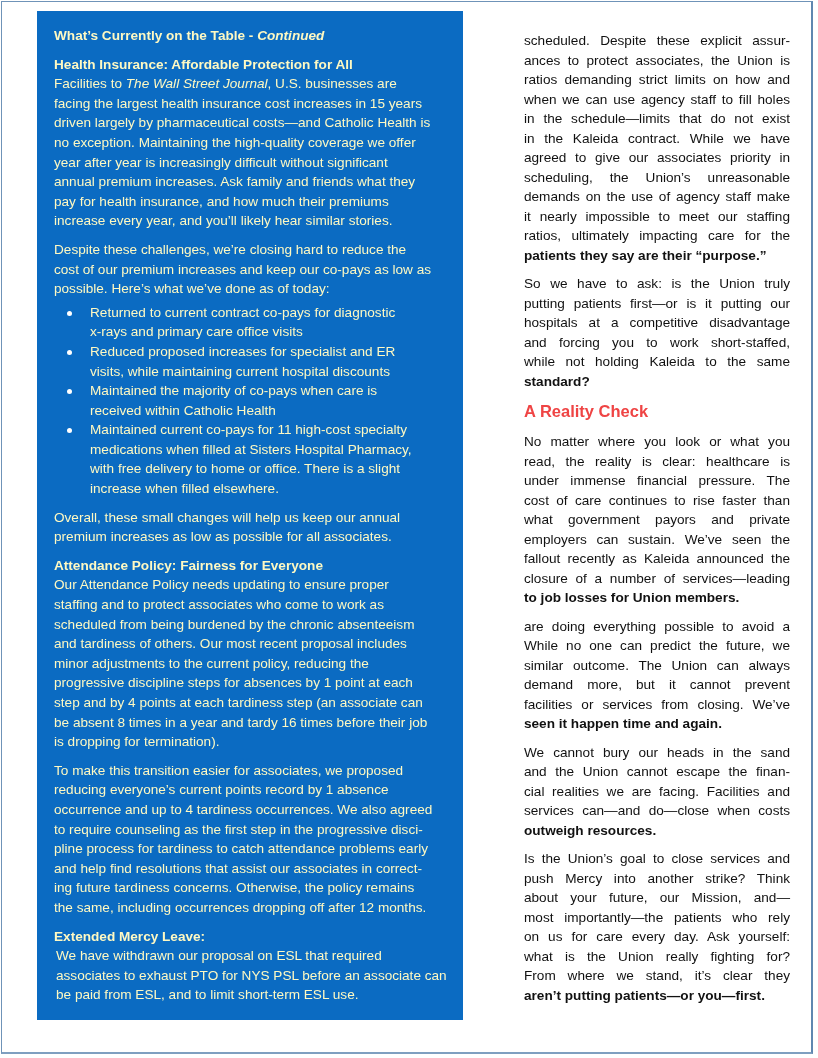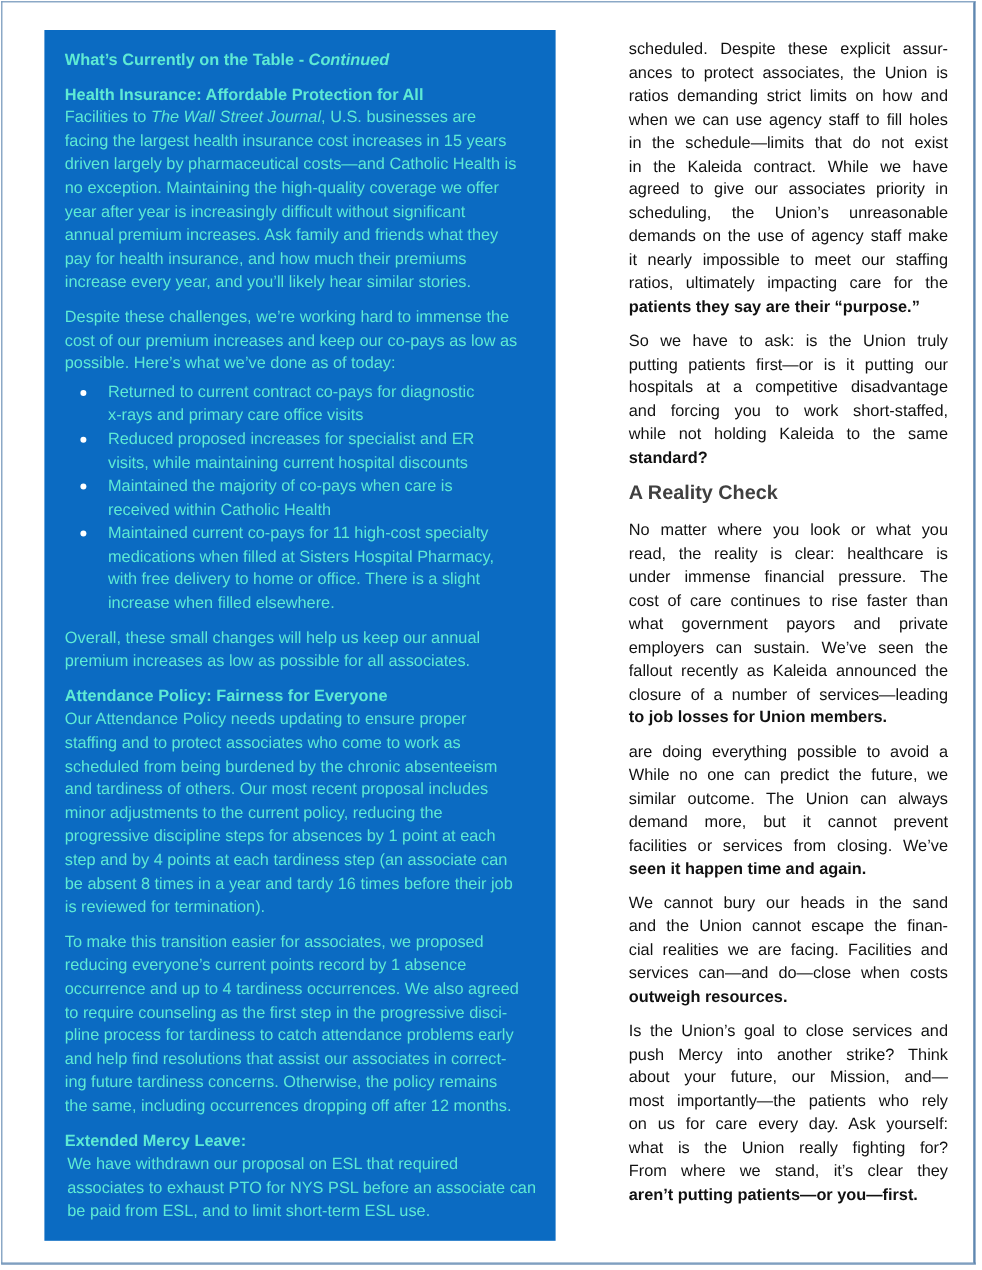--- a/index.html
+++ b/index.html
@@ -1,30 +1,30 @@
 <!DOCTYPE html>
 <html><head>
 <meta charset="utf-8">
 <style>
   html, body { margin:0; padding:0; background:#fff; }
   body { width:818px; height:1058px; position:relative; overflow:hidden; font-family:"Liberation Sans", sans-serif; }
   .page-border { position:absolute; left:1px; top:1px; width:812px; height:1053px; border:1px solid #6f93b8; border-right:2px solid #5f87b0; border-bottom:2px solid #7f9fc0; box-sizing:border-box; }
-  .bluebox { position:absolute; left:37px; top:25px; width:426px; height:1009px; background:#0b6bc2; color:#5eead4; box-sizing:border-box; padding:15px 10px 0 17px; font-size:13.6px; line-height:19.6px; }
+  .bluebox { position:absolute; left:37px; top:11px; width:426px; height:1009px; background:#0b6bc2; color:#fef9c3; box-sizing:border-box; padding:15px 10px 0 17px; font-size:13.6px; line-height:19.6px; }
   .bluebox .ln { display:block; white-space:nowrap; }
   .bluebox .h { font-weight:bold; }
   .bluebox .gap { height:9px; }
   .bullets { margin:0; padding:0; list-style:none; }
   .bullets li { position:relative; padding-left:36px; }
   .bullets li .dot { position:absolute; left:13px; top:8px; width:5px; height:5px; border-radius:50%; background:#fff; }
   .esl-body { padding-left:2px; }
   .rightcol { position:absolute; left:524px; top:31px; width:266px; color:#111; font-size:13.6px; line-height:19.5px; }
   .rightcol .ln { display:block; text-align:justify; text-align-last:justify; white-space:nowrap; height:19.5px; }
   .rightcol .ln.last { text-align-last:left;font-weight:bold; }
   .rightcol .para { margin-bottom:9px; }
-  .rightcol .h2 { color:#404040; font-weight:bold; font-size:16.5px; line-height:22px; margin:4px 0 10px 0; }
+  .rightcol .h2 { color:#ef4444; font-weight:bold; font-size:16.5px; line-height:22px; margin:4px 0 10px 0; }
 </style>
 </head>
 <body>
 
 <div class="page-border"></div>
 
 <div class="bluebox">
   <span class="ln h"><span>What’s Currently on the Table - </span><i>Continued</i></span>
   <div class="gap"></div>
 
@@ -32,21 +32,21 @@
     <span class="ln h">Health Insurance: Affordable Protection for All</span>
     <span class="ln"><span>Facilities to </span><i>The Wall Street Journal</i><span>, U.S. businesses are</span></span>
     <span class="ln">facing the largest health insurance cost increases in 15 years</span>
     <span class="ln">driven largely by pharmaceutical costs—and Catholic Health is</span>
     <span class="ln">no exception. Maintaining the high-quality coverage we offer</span>
     <span class="ln">year after year is increasingly difficult without significant</span>
     <span class="ln">annual premium increases. Ask family and friends what they</span>
     <span class="ln">pay for health insurance, and how much their premiums</span>
     <span class="ln">increase every year, and you’ll likely hear similar stories.</span>
     <div class="gap"></div>
-    <span class="ln">Despite these challenges, we’re working hard to immense the</span>
+    <span class="ln">Despite these challenges, we’re closing hard to reduce the</span>
     <span class="ln">cost of our premium increases and keep our co-pays as low as</span>
     <span class="ln">possible. Here’s what we’ve done as of today:</span>
     <div style="height:4px"></div>
     <ul class="bullets">
       <li>
           <span class="dot"></span>
         <span class="ln">Returned to current contract co-pays for diagnostic</span>
         <span class="ln">x-rays and primary care office visits</span>
       </li>
       <li>
@@ -76,21 +76,21 @@
   <div>
     <span class="ln h">Attendance Policy: Fairness for Everyone</span>
     <span class="ln">Our Attendance Policy needs updating to ensure proper</span>
     <span class="ln">staffing and to protect associates who come to work as</span>
     <span class="ln">scheduled from being burdened by the chronic absenteeism</span>
     <span class="ln">and tardiness of others. Our most recent proposal includes</span>
     <span class="ln">minor adjustments to the current policy, reducing the</span>
     <span class="ln">progressive discipline steps for absences by 1 point at each</span>
     <span class="ln">step and by 4 points at each tardiness step (an associate can</span>
     <span class="ln">be absent 8 times in a year and tardy 16 times before their job</span>
-    <span class="ln">is reviewed for termination).</span>
+    <span class="ln">is dropping for termination).</span>
     <div class="gap"></div>
     <span class="ln">To make this transition easier for associates, we proposed</span>
     <span class="ln">reducing everyone’s current points record by 1 absence</span>
     <span class="ln">occurrence and up to 4 tardiness occurrences. We also agreed</span>
     <span class="ln">to require counseling as the first step in the progressive disci-</span>
     <span class="ln">pline process for tardiness to catch attendance problems early</span>
     <span class="ln">and help find resolutions that assist our associates in correct-</span>
     <span class="ln">ing future tardiness concerns. Otherwise, the policy remains</span>
     <span class="ln">the same, including occurrences dropping off after 12 months.</span>
   </div>

